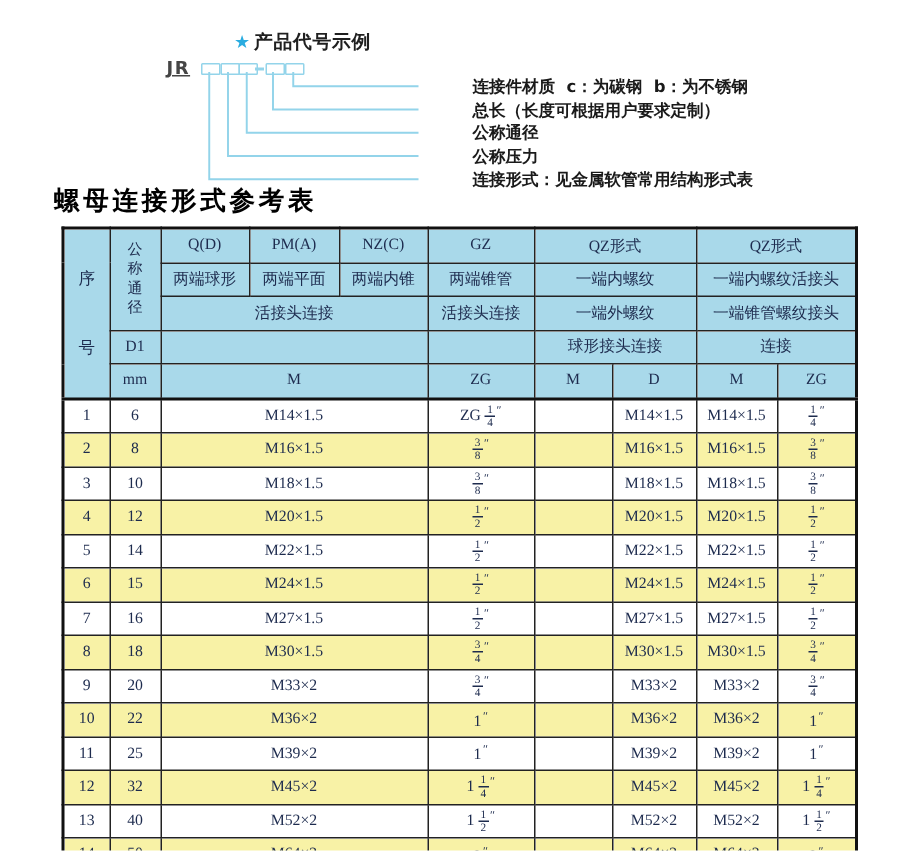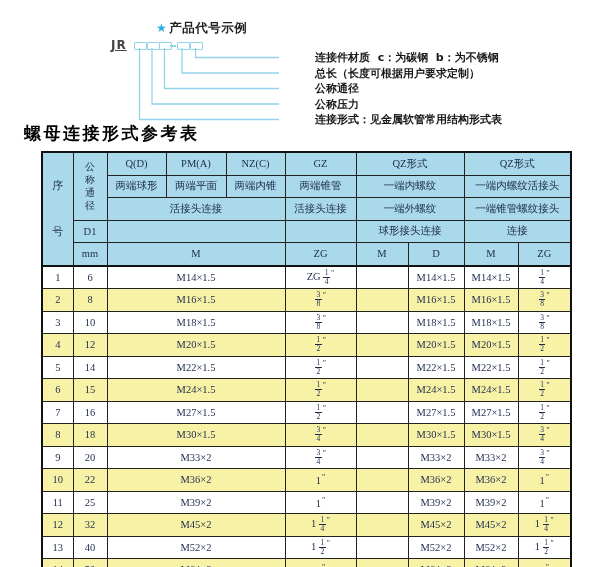--- a/index.html
+++ b/index.html
@@ -11,21 +11,21 @@
   
   .diagram-title{position:absolute;left:117px;top:20px;font-size:12.5px;font-weight:600;color:#1f1f1f;letter-spacing:.5px;margin-left:39px;}
   .diagram-title .star{color:var(--accent);font-size:12px;margin-right:2px;}
   .jr-prefix{position:absolute;left:111px;top:38px;font-size:12px;font-weight:600;color:#454545;letter-spacing:1px;text-decoration:underline;}
   .code-box{position:absolute;top:42px;width:11px;height:6px;border:1.5px solid var(--line);background:#fff;border-radius:1px;}
   .code-dash{position:absolute;top:45px;left:170px;width:6px;height:2px;background:var(--line);}
   .leader-svg{position:absolute;left:0;top:0;width:600px;height:140px;}
   .diagram-label{position:absolute;left:283px;font-size:11px;font-weight:600;color:#1a1a1a;white-space:pre;line-height:13px;margin-left:32px;}
   
   .table-title{
-    position:absolute;left:24px;top:122px;margin:0;
+    position:absolute;left:36px;top:122px;margin:0;
     font-family:"DejaVu Serif","Liberation Serif",serif;
     font-size:17px;font-weight:bold;color:#000;letter-spacing:2.5px;
   }
   
   table.ref{
     position:absolute;left:41px;top:151px;width:529px;
     border-collapse:collapse;table-layout:fixed;
     border:2px solid #111;
   }
   .ref th,.ref td{

